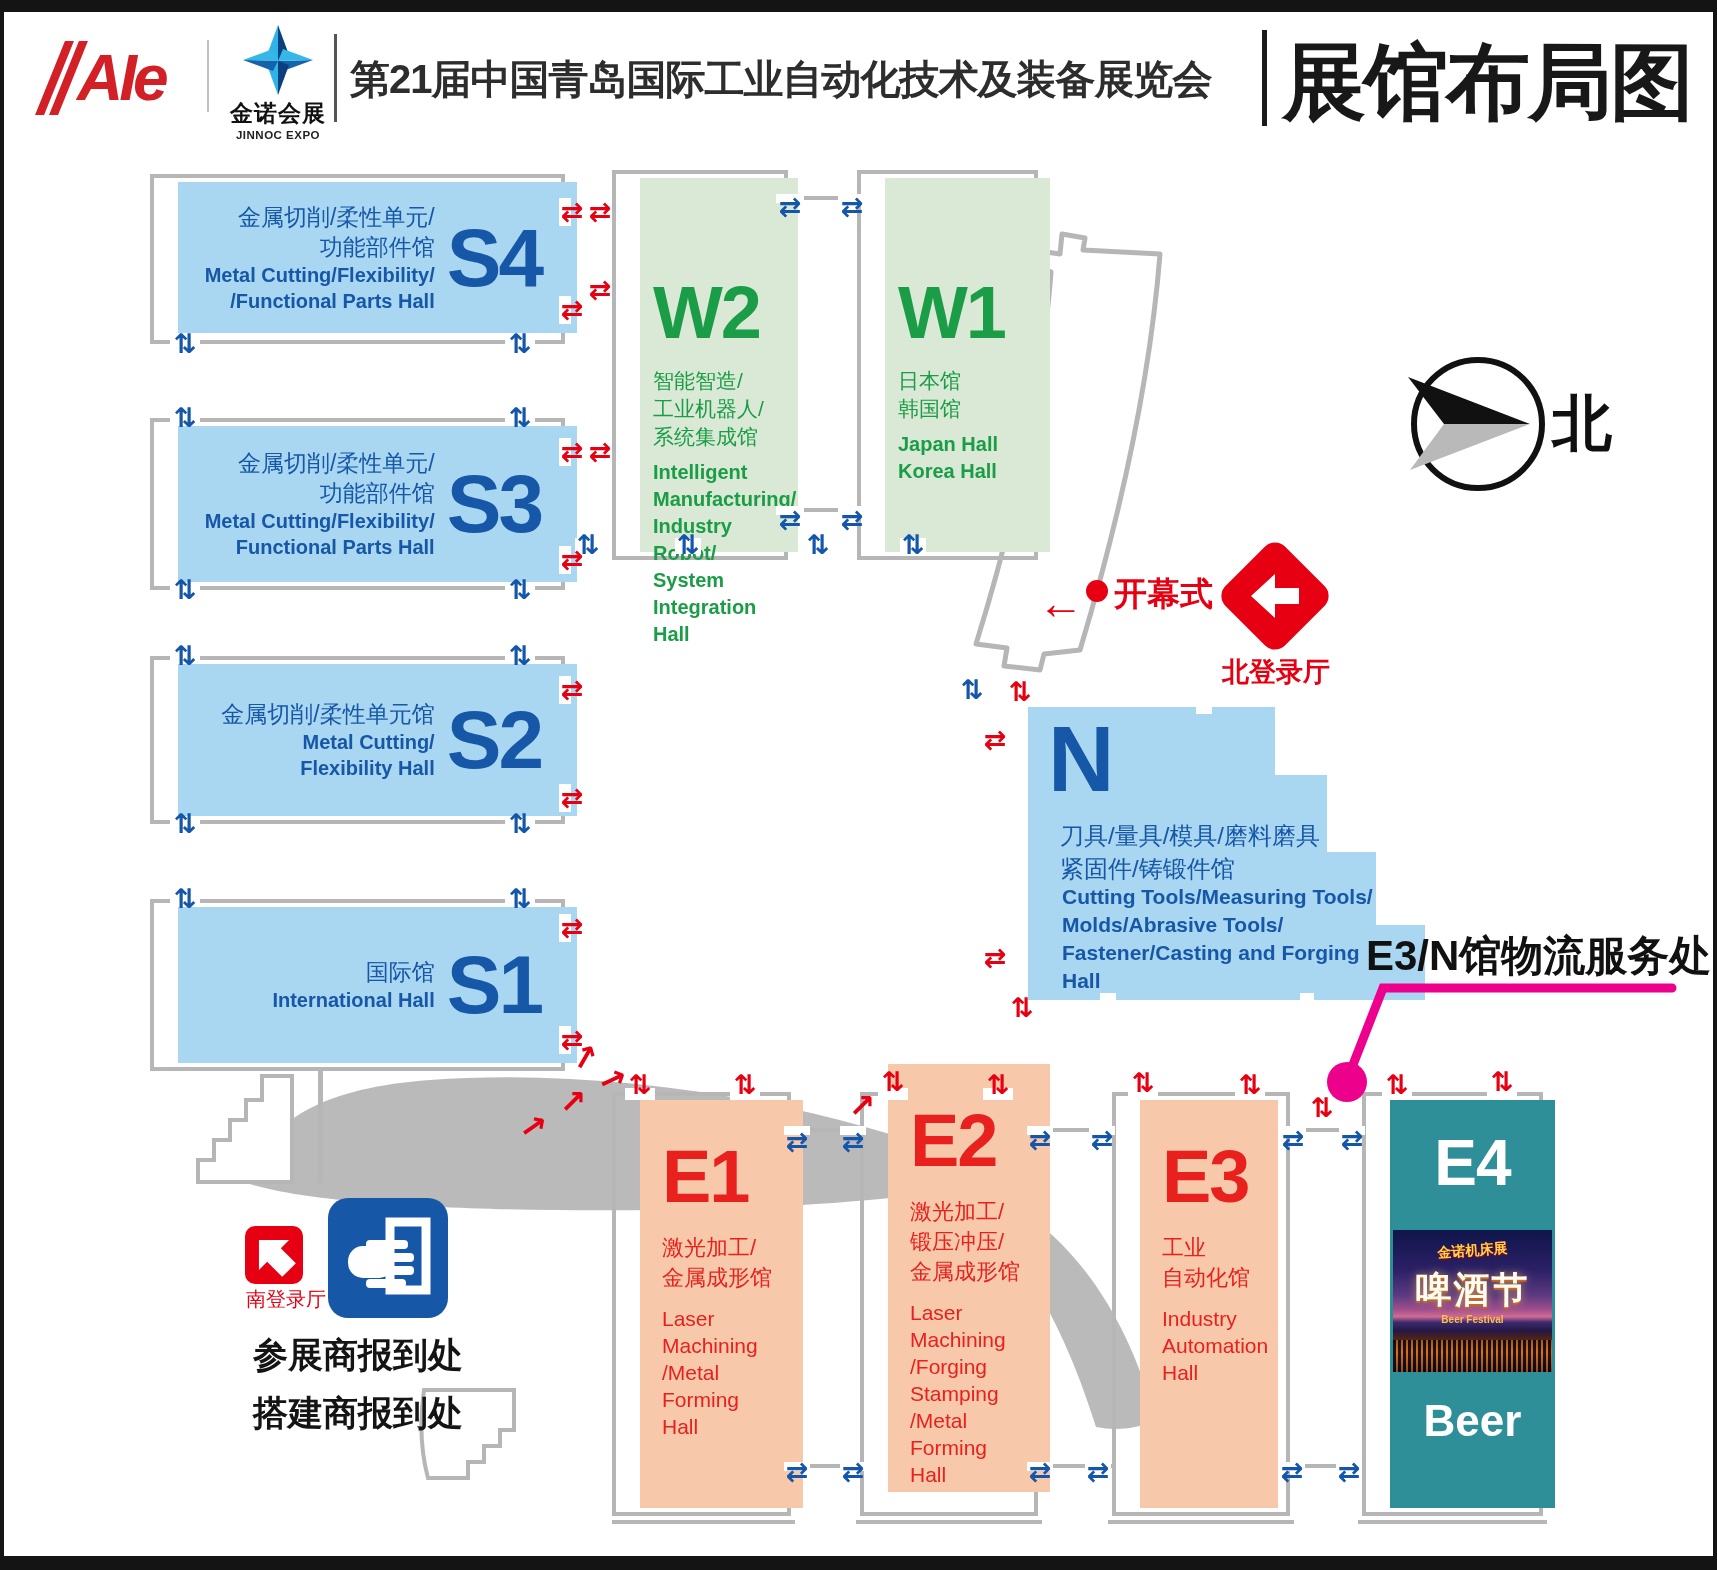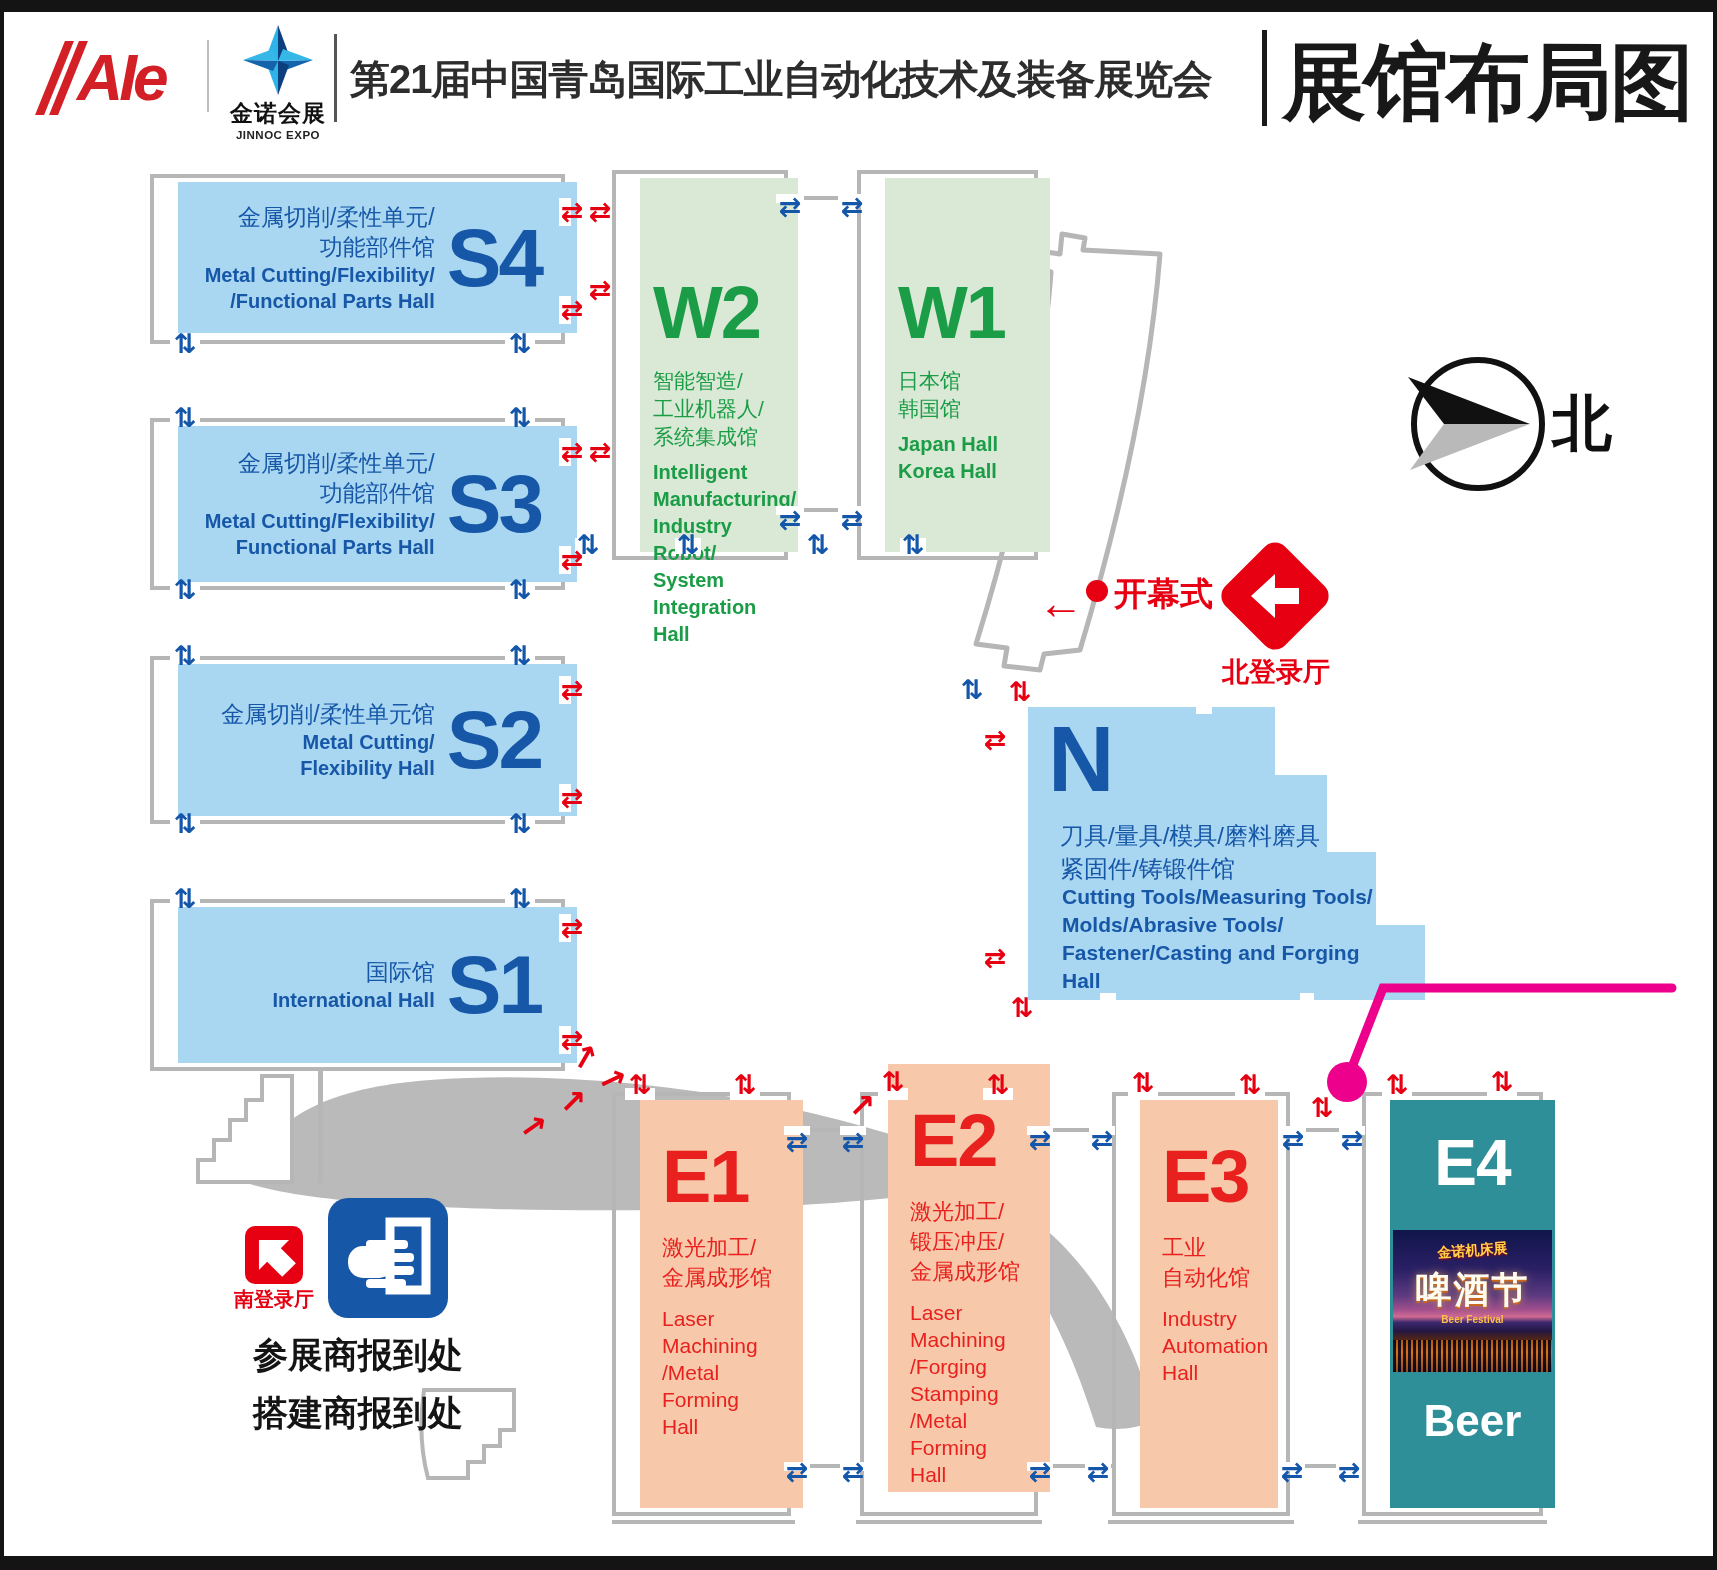--- a/index.html
+++ b/index.html
@@ -63,21 +63,21 @@
   
   #compass-label{left:1552px;top:384px;font-size:60px;font-weight:700;color:#101010;z-index:5;}
   #opening-label{left:1114px;top:572px;font-size:33px;font-weight:800;color:#e60012;z-index:5;}
   #opening-arrow{left:1038px;top:576px;font-size:46px;font-weight:900;color:#e60012;z-index:5;}
   #north-reg-icon{left:1233px;top:554px;width:84px;height:84px;background:#e60012;border-radius:14px;
     transform:rotate(45deg);z-index:5;}
   #north-reg-arrow{left:1243px;top:564px;width:64px;height:64px;z-index:6;}
   #north-reg-label{left:1214px;top:654px;width:124px;text-align:center;font-size:27px;font-weight:800;color:#e60012;z-index:5;}
   #logistics-label{left:1366px;top:928px;font-size:42px;font-weight:800;color:#111;z-index:8;white-space:nowrap;}
   #south-reg-icon{left:245px;top:1226px;width:58px;height:58px;background:#e60012;border-radius:10px;z-index:5;}
-  #south-reg-label{left:231px;top:1286px;width:86px;text-align:center;font-size:20px;font-weight:700;color:#e60012;z-index:5;}
+  #south-reg-label{left:243px;top:1286px;width:86px;text-align:center;font-size:20px;font-weight:400;color:#e60012;z-index:5;}
   #reg-card-icon{left:328px;top:1198px;width:120px;height:120px;z-index:5;}
   #checkin-text{left:218px;top:1326px;width:280px;text-align:center;font-size:35px;font-weight:700;color:#141414;
     line-height:58px;z-index:5;}
   svg.layer{position:absolute;left:0;top:0;z-index:1;}
   svg.toplayer{position:absolute;left:0;top:0;z-index:7;pointer-events:none;}
 </style>
 </head>
 <body>
 
 <div id="stage">
@@ -254,20 +254,21 @@
   <div class="abs" id="north-reg-icon"></div>
   <svg class="abs" id="north-reg-arrow" viewBox="0 0 64 64">
     <polygon points="8,32 32,10 32,24 56,24 56,40 32,40 32,54" fill="#ffffff"></polygon>
   </svg>
   <div class="abs" id="north-reg-label">北登录厅</div>
 
   <svg class="toplayer" width="1717" height="1570">
     <path d="M 1347,1080 L 1383,988 L 1672,988" fill="none" stroke="#ec008c" stroke-width="9" stroke-linecap="round"></path>
     <circle cx="1347" cy="1082" r="20" fill="#ec008c"></circle>
   </svg>
+  <div class="abs" id="logistics-label">E3/N馆物流服务处</div>
 
   <div class="abs" id="south-reg-icon">
     <svg width="58" height="58" viewBox="0 0 60 60">
         <polygon points="30,8 52,30 40,30 40,52 20,52 20,30 8,30" fill="#ffffff" transform="rotate(-45 30 30)"></polygon>
       </svg>
   </div>
   <div class="abs" id="south-reg-label">南登录厅</div>
   <svg class="abs" id="reg-card-icon" viewBox="0 0 120 120">
     <rect x="0" y="0" width="120" height="120" rx="20" fill="#1657a8"></rect>
     <rect x="62" y="24" width="36" height="68" fill="none" stroke="#ffffff" stroke-width="9"></rect>

